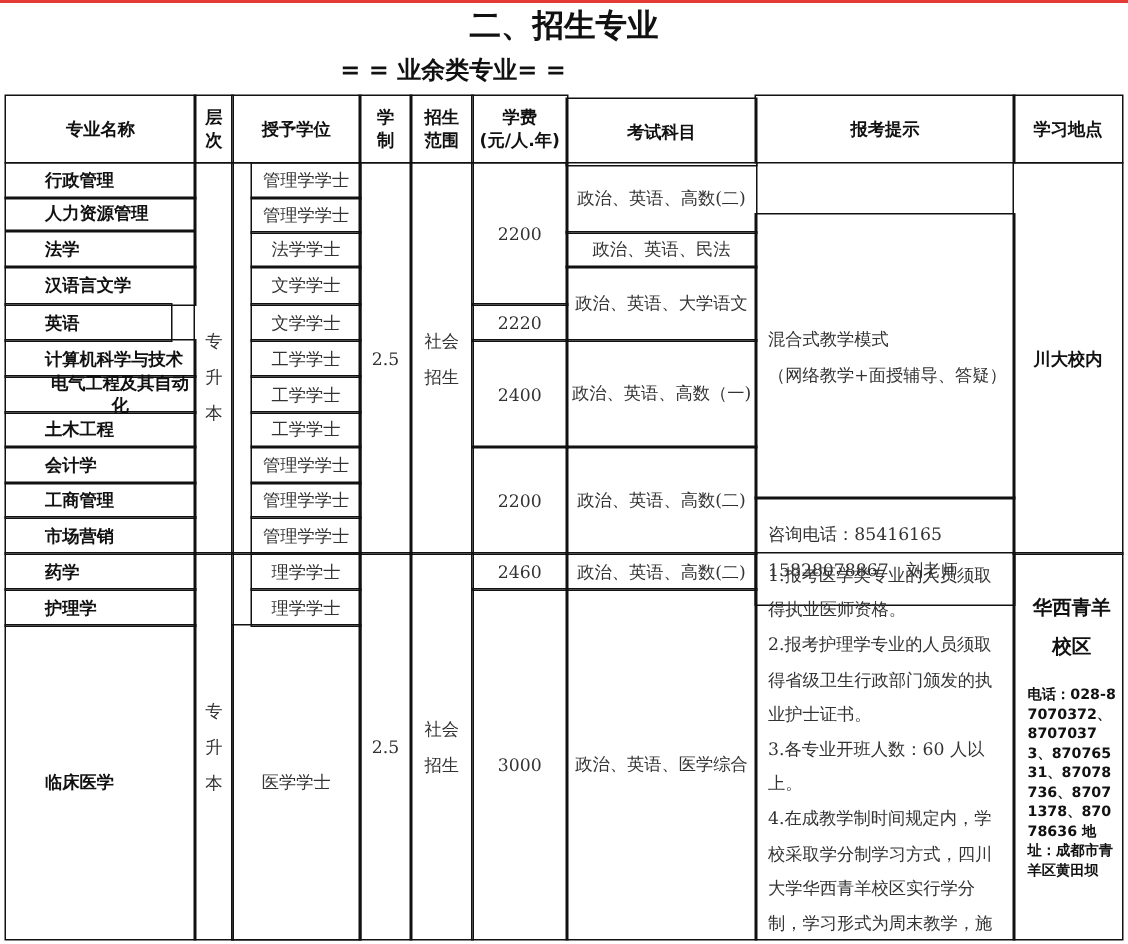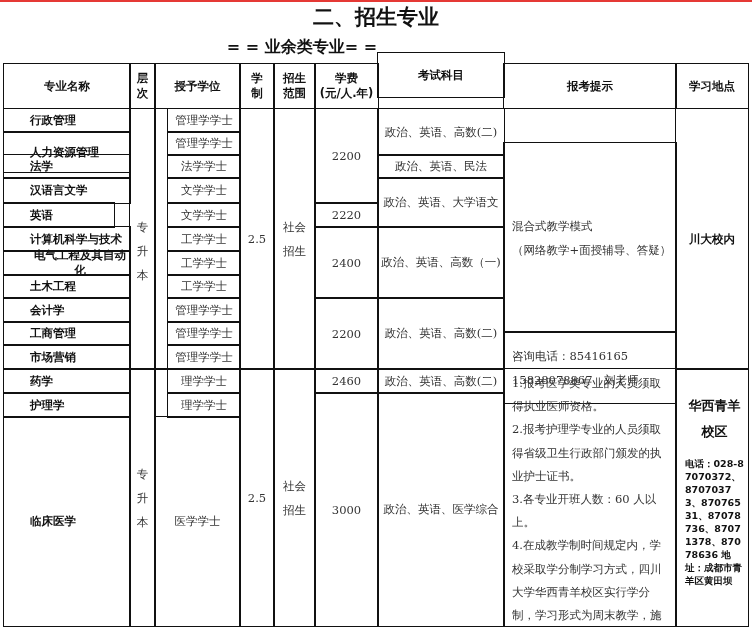--- a/index.html
+++ b/index.html
@@ -48,26 +48,26 @@
     <span>制</span>
   </div>
   <div class="cell b hdr vert" style="left:273px;top:63px;width:43px;height:46px;line-height:15px;">
     <span>招生</span>
     <span>范围</span>
   </div>
   <div class="cell b hdr vert" style="left:314px;top:63px;width:65px;height:46px;line-height:15px;">
     <span>学费</span>
     <span>(元/人.年)</span>
   </div>
-  <div class="cell b hdr" style="left:377px;top:52px;width:128px;height:46px;">考试科目</div>
+  <div class="cell b hdr" style="left:377px;top:65px;width:128px;height:46px;">考试科目</div>
   <div class="cell b hdr" style="left:503px;top:63px;width:174px;height:46px;">报考提示</div>
   <div class="cell b hdr" style="left:675px;top:63px;width:74px;height:46px;">学习地点</div>
 
   <div class="cell b name" style="left:3px;top:108px;width:128px;height:25px;">行政管理</div>
-  <div class="cell b name" style="left:3px;top:131px;width:128px;height:42px;">人力资源管理</div>
+  <div class="cell b name" style="left:3px;top:131px;width:128px;height:23px;">人力资源管理</div>
   <div class="cell b name" style="left:3px;top:154px;width:128px;height:25px;">法学</div>
   <div class="cell b name" style="left:3px;top:177px;width:128px;height:27px;">汉语言文学</div>
   <div class="cell b name" style="left:3px;top:202px;width:112px;height:26px;">英语</div>
   <div class="cell b name" style="left:3px;top:226px;width:128px;height:26px;">计算机科学与技术</div>
   <div class="cell b name" style="left:3px;top:250px;width:128px;height:26px;">电气工程及其自动化</div>
   <div class="cell b name" style="left:3px;top:274px;width:128px;height:25px;">土木工程</div>
   <div class="cell b name" style="left:3px;top:297px;width:128px;height:26px;">会计学</div>
   <div class="cell b name" style="left:3px;top:321px;width:128px;height:25px;">工商管理</div>
   <div class="cell b name" style="left:3px;top:344px;width:128px;height:26px;">市场营销</div>
 

